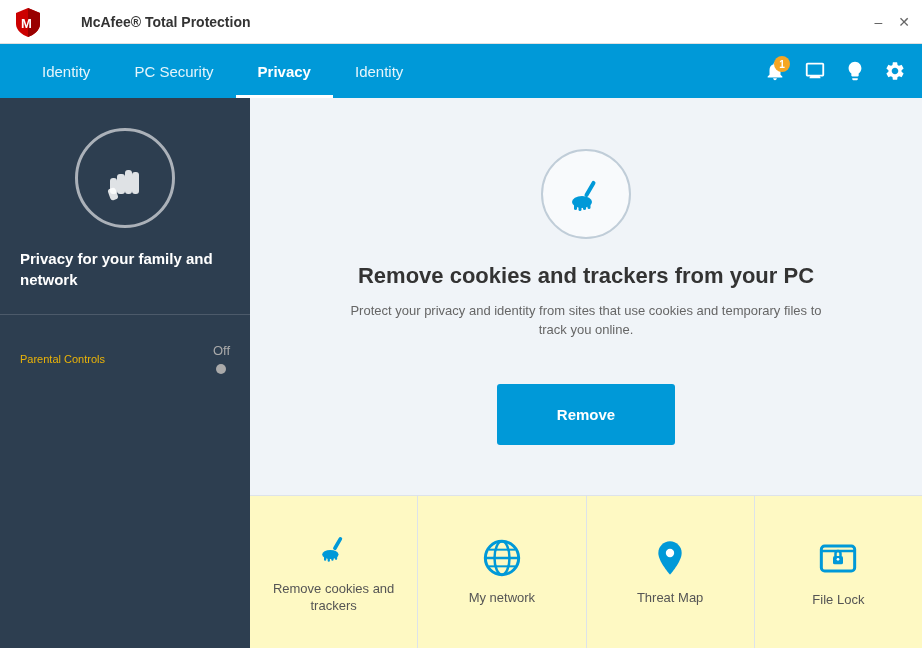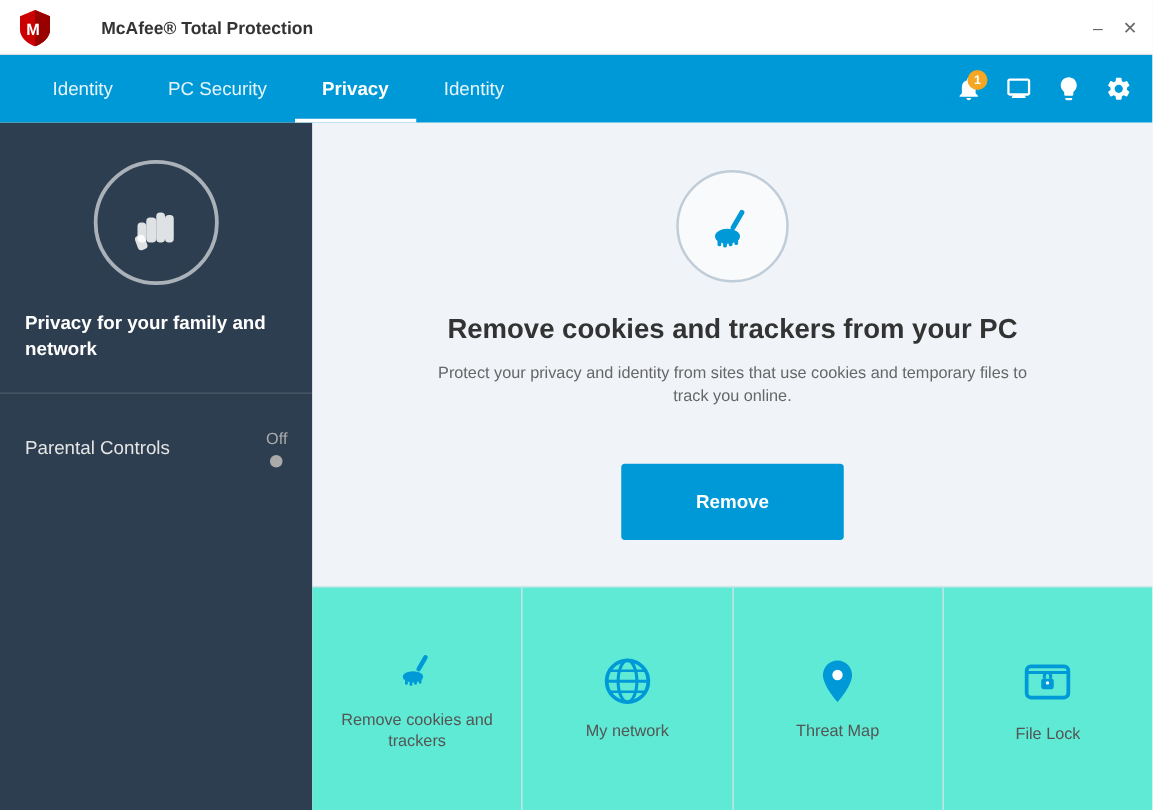--- a/index.html
+++ b/index.html
@@ -156,22 +156,22 @@
     }
     .sidebar-menu-item {
       width: 100%;
       padding: 12px 20px;
       display: flex;
       align-items: center;
       justify-content: space-between;
       cursor: pointer;
     }
     .sidebar-menu-label {
-      color: #e5e5e5;
-      font-size: 15px;
+      color: #eab308;
+      font-size: 11px;
     }
     .sidebar-menu-toggle {
       display: flex;
       align-items: center;
       gap: 6px;
       flex-direction: column;
     }
     .toggle-text {
       color: #aaa;
       font-size: 13px;
@@ -236,22 +236,22 @@
       font-size: 15px;
       font-weight: 600;
       cursor: pointer;
       border-radius: 3px;
     }
 
     
     .bottom-cards {
       display: flex;
       border-top: 1px solid #dde3ea;
-      background: #5eead4;
-      height: 179px;
+      background: #fef9c3;
+      height: 153px;
     }
     .card {
       flex: 1;
       display: flex;
       flex-direction: column;
       align-items: center;
       justify-content: center;
       gap: 12px;
       border-right: 1px solid #dde3ea;
       cursor: pointer;

